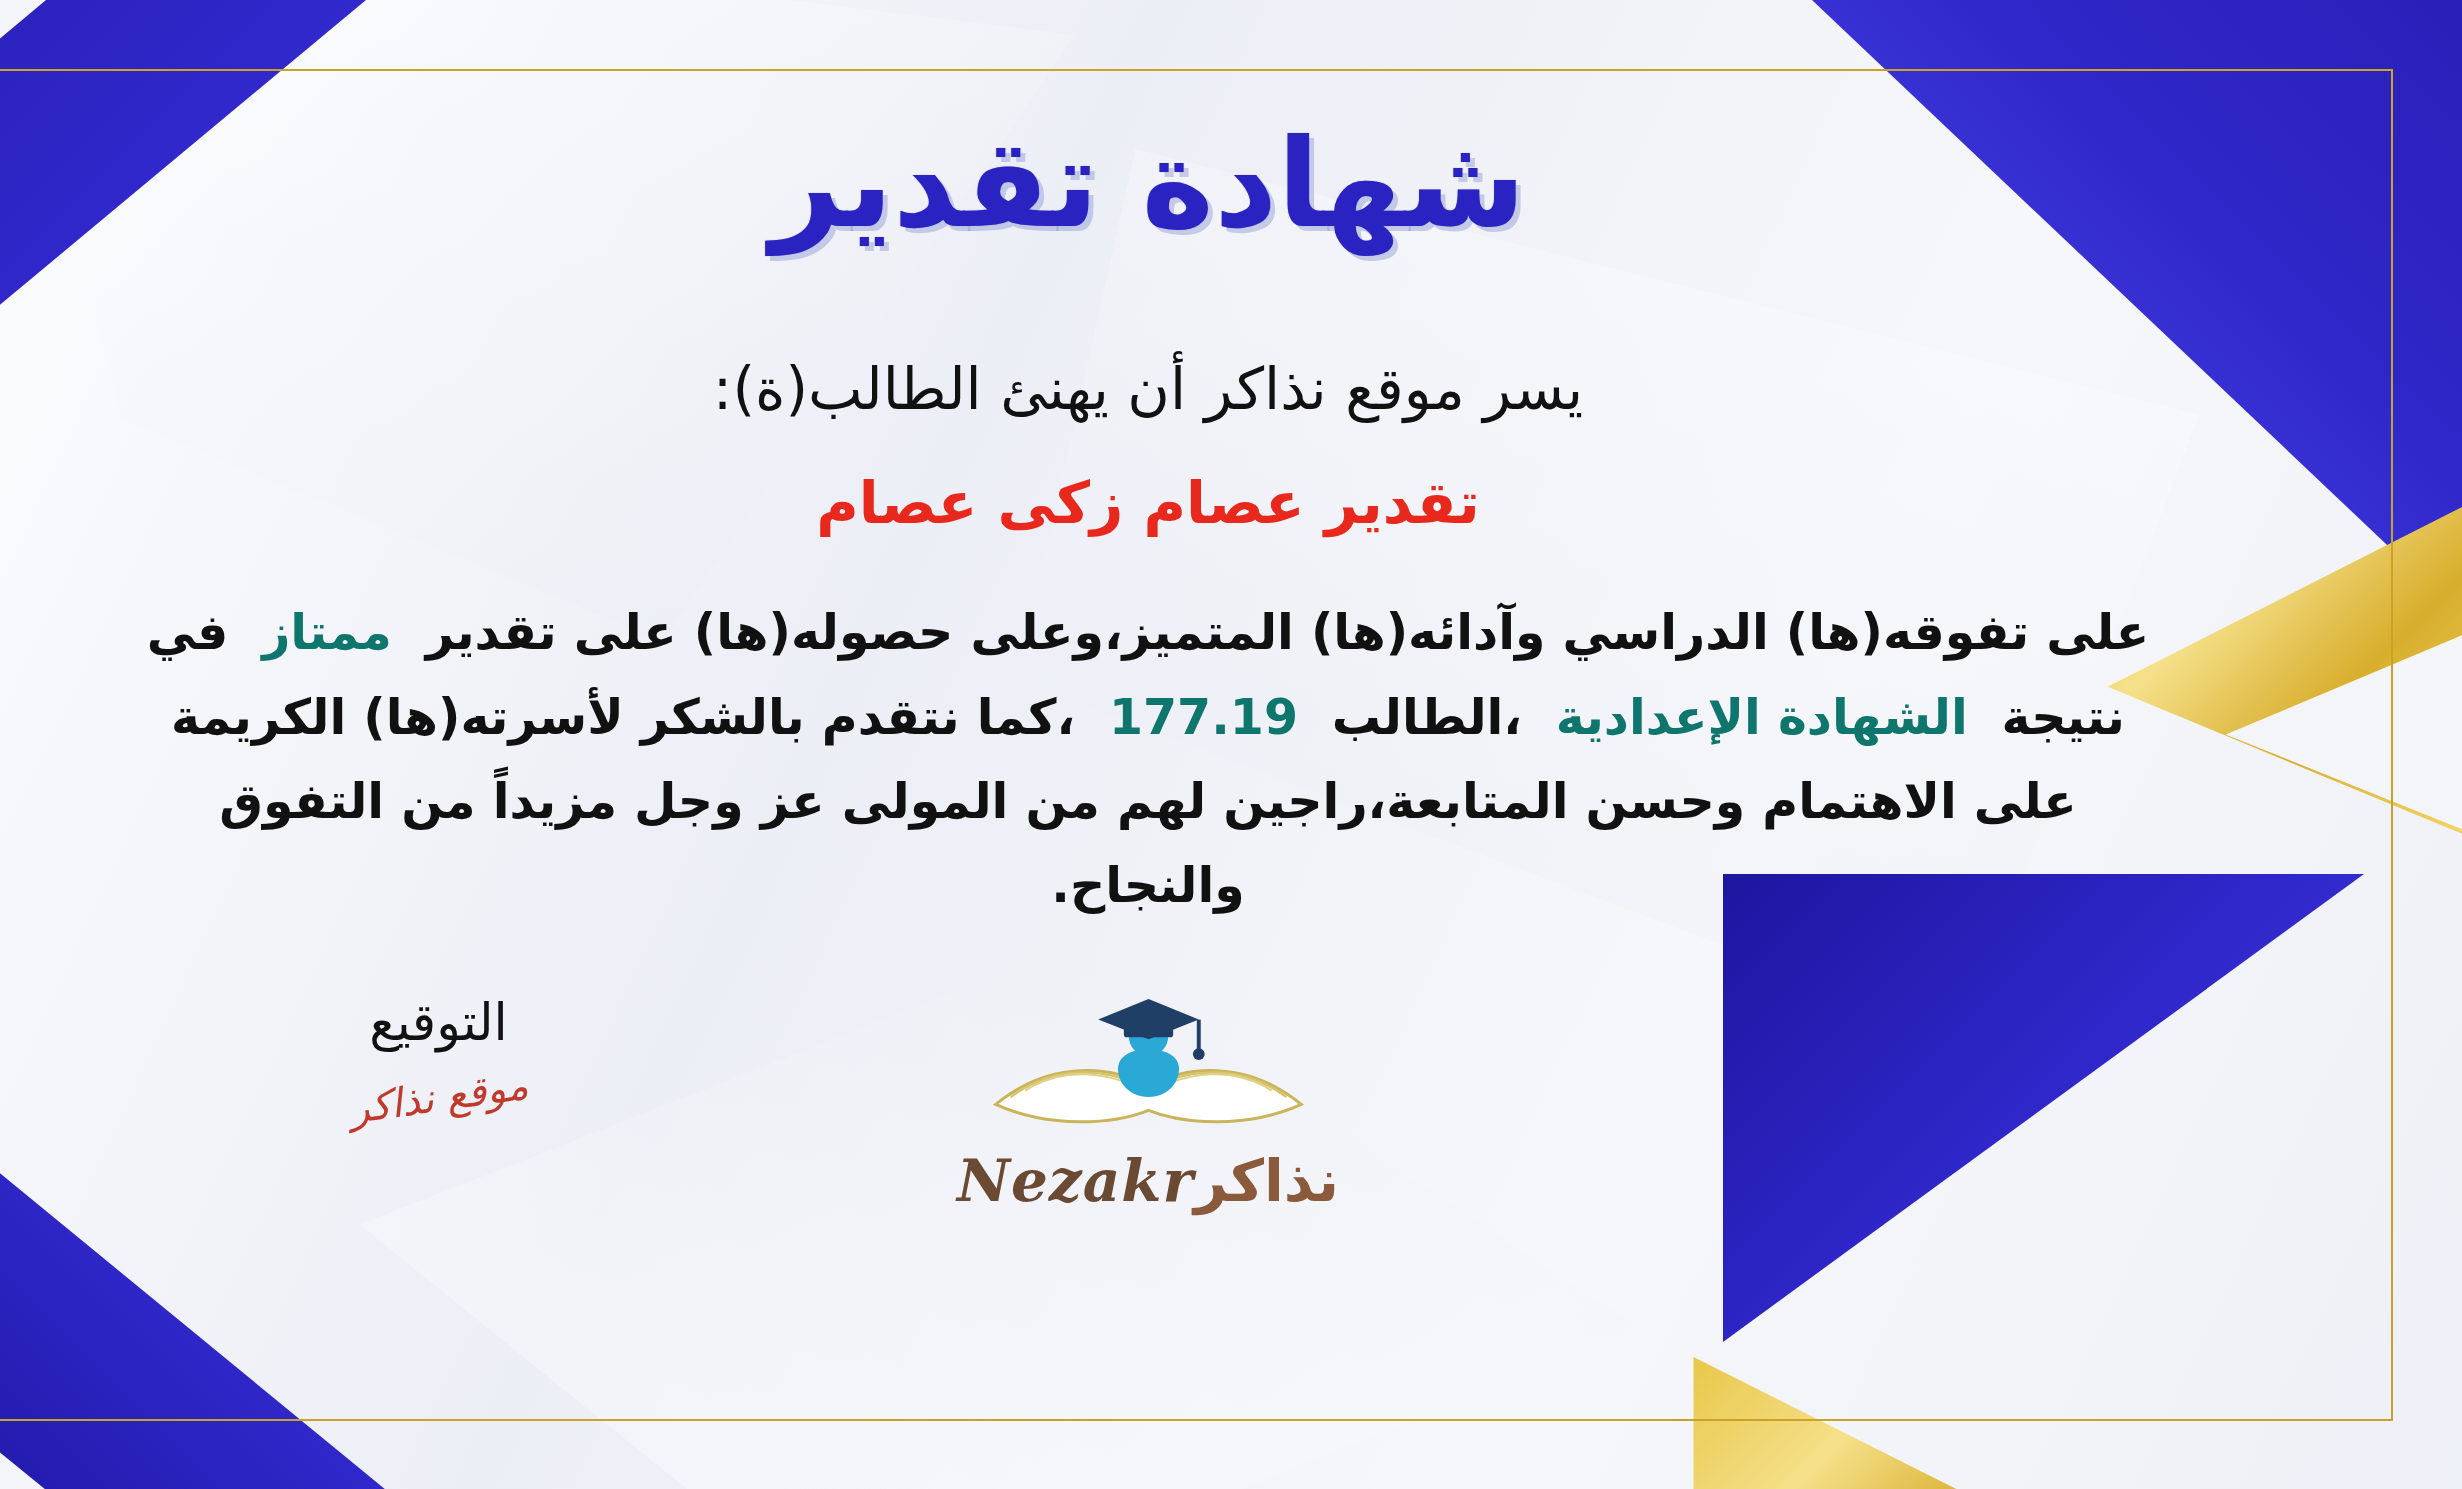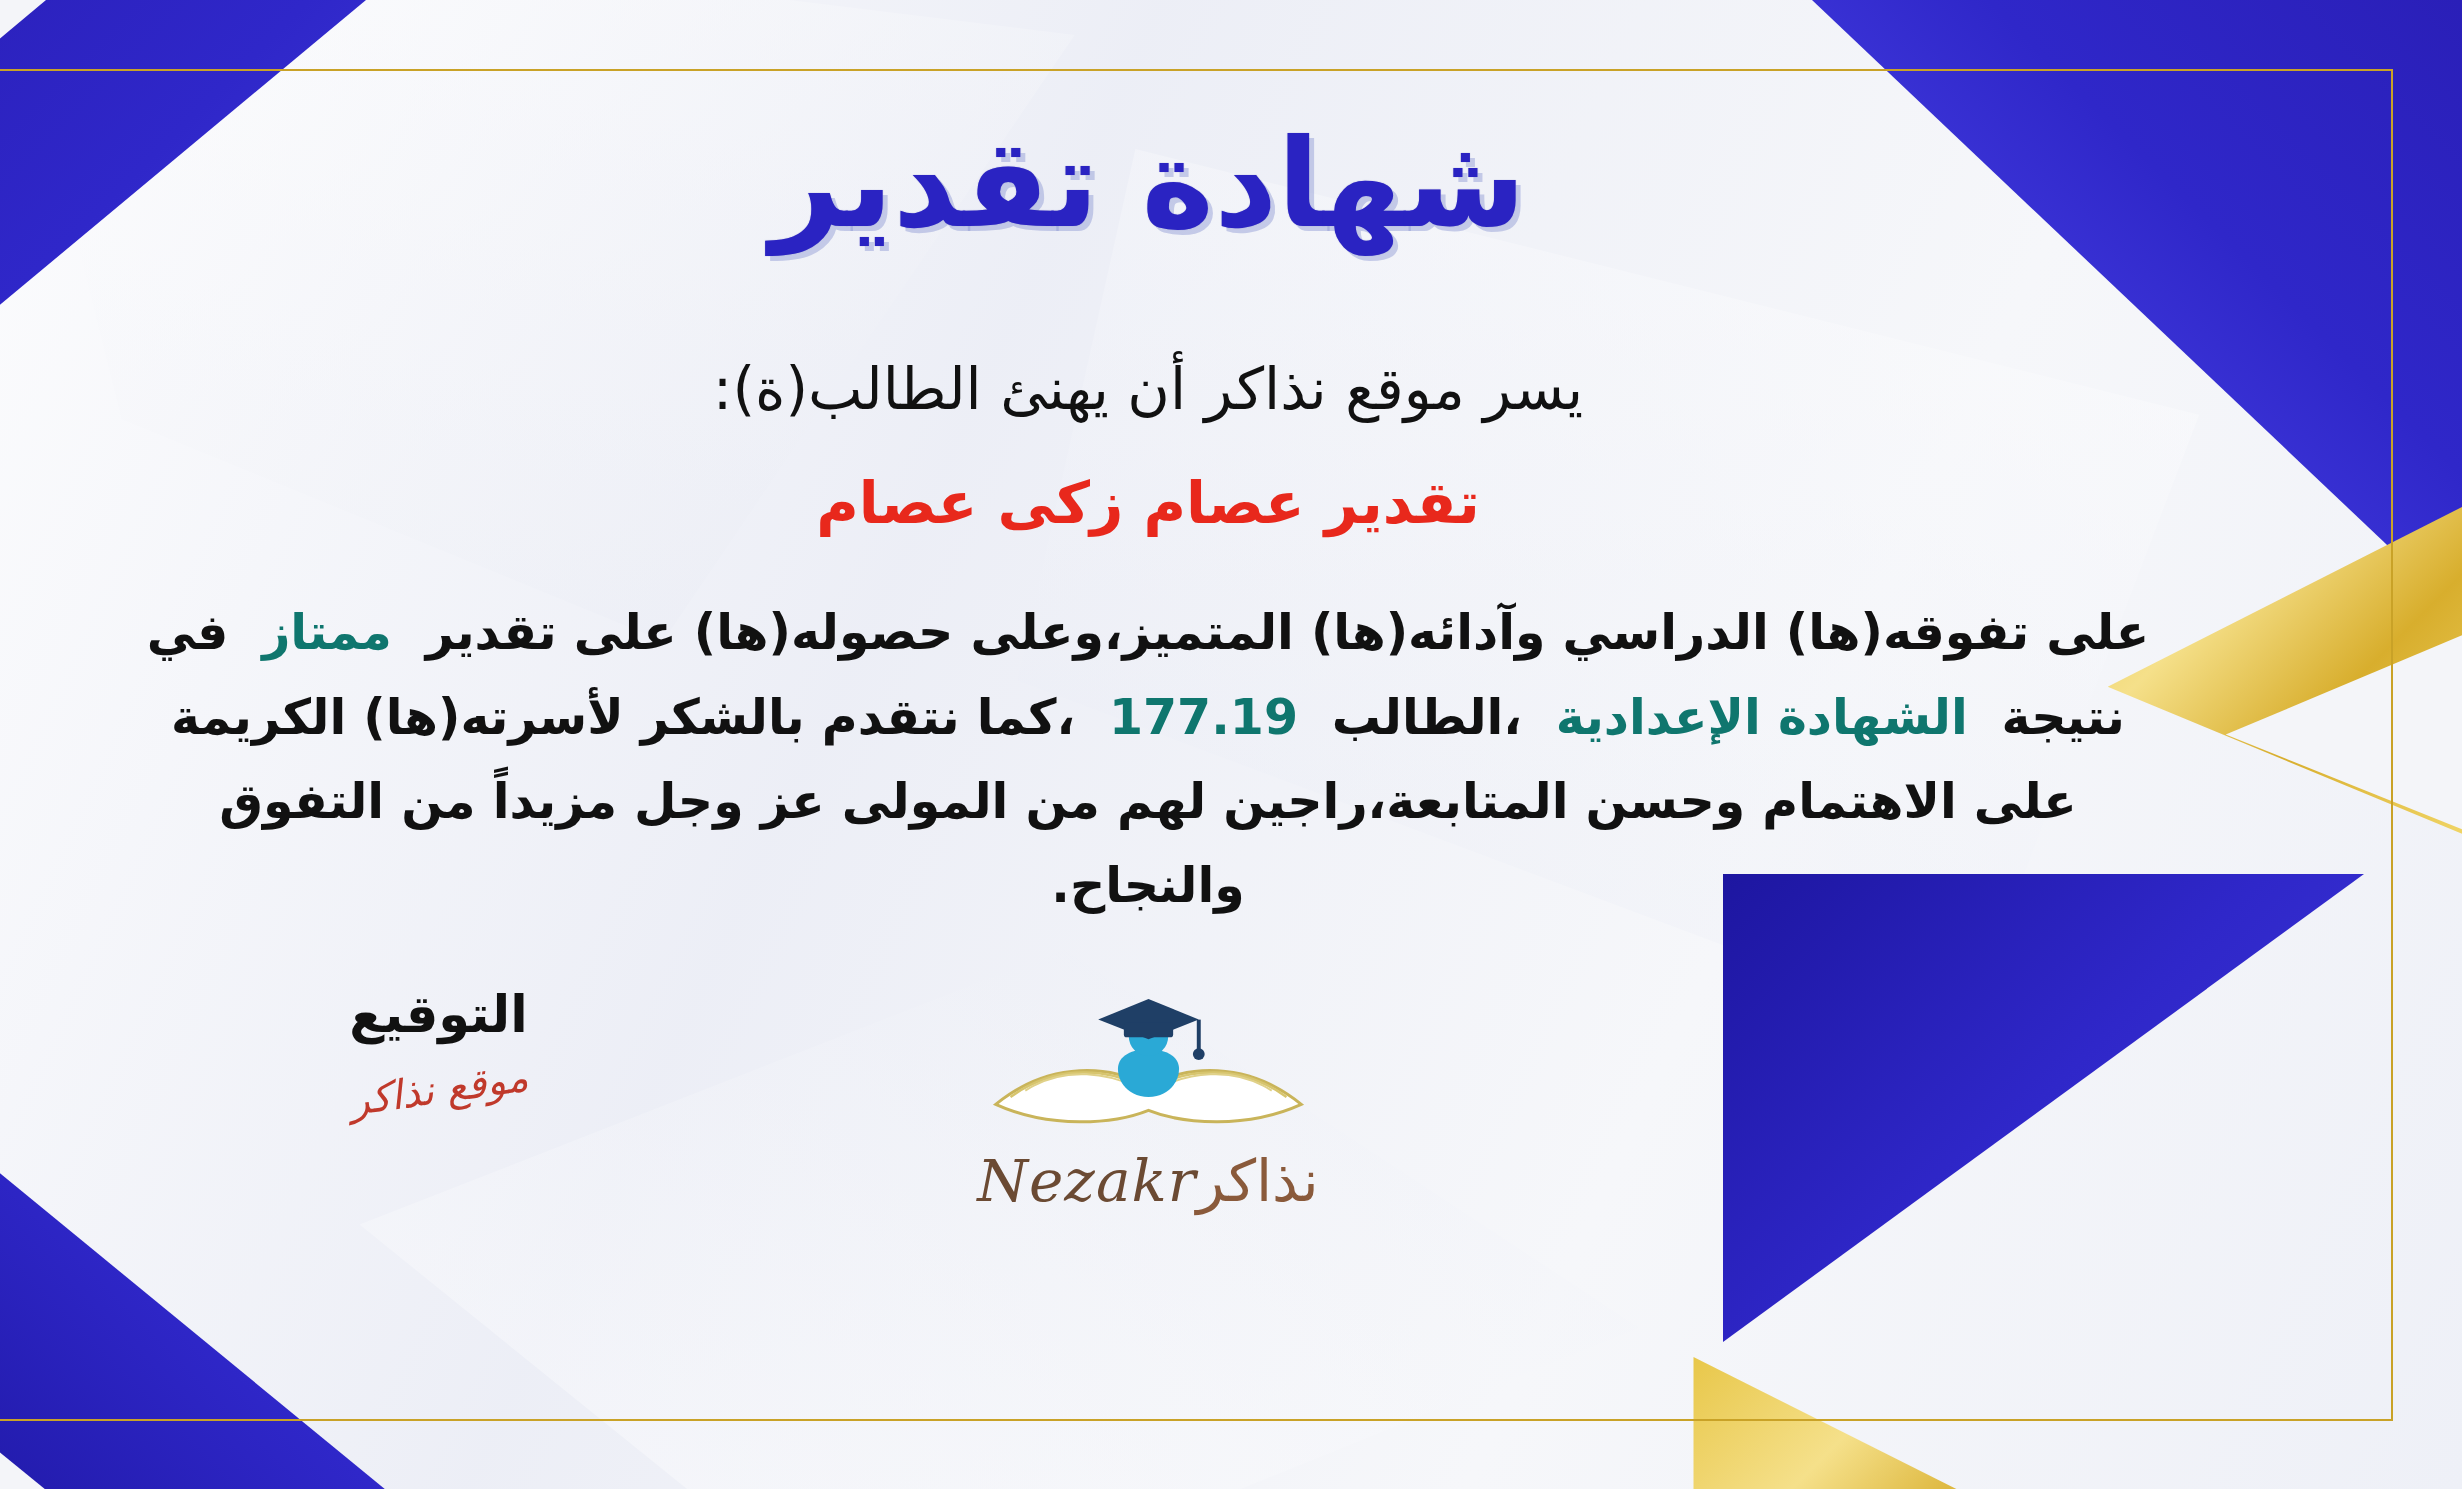--- a/index.html
+++ b/index.html
@@ -223,22 +223,23 @@
 
   .sign-col {
     width: 640px;
     display: flex;
     flex-direction: column;
     align-items: center;
     padding-top: 4.9px;
   }
   .sign-label {
     font-size: 51px;
-    font-weight: 700;
+    font-weight: 400;
     color: #111111;
+    margin-top: 8px;
   }
   .sign-script {
     margin-top: 22px;
     font-family: "DejaVu Serif", serif;
     font-size: 40px;
     color: #c0392b;
     transform: rotate(-8deg);
     font-style: italic;
   }
 
@@ -249,21 +250,21 @@
     align-items: center;
   }
   .logo-mark {
     width: 345px;
     height: 163px;
     position: relative;
   }
   .logo-word {
     margin-top: 3.9px;
     font-size: 58px;
-    font-weight: 400;
+    font-weight: 700;
     color: #8a5a3b;
     letter-spacing: 1px;
     white-space: nowrap;
   }
   .logo-word .latin {
     font-family: "DejaVu Serif", serif;
     font-style: italic;
     color: #6b4a33;
   }
   .spacer-col { width: 640px; }

